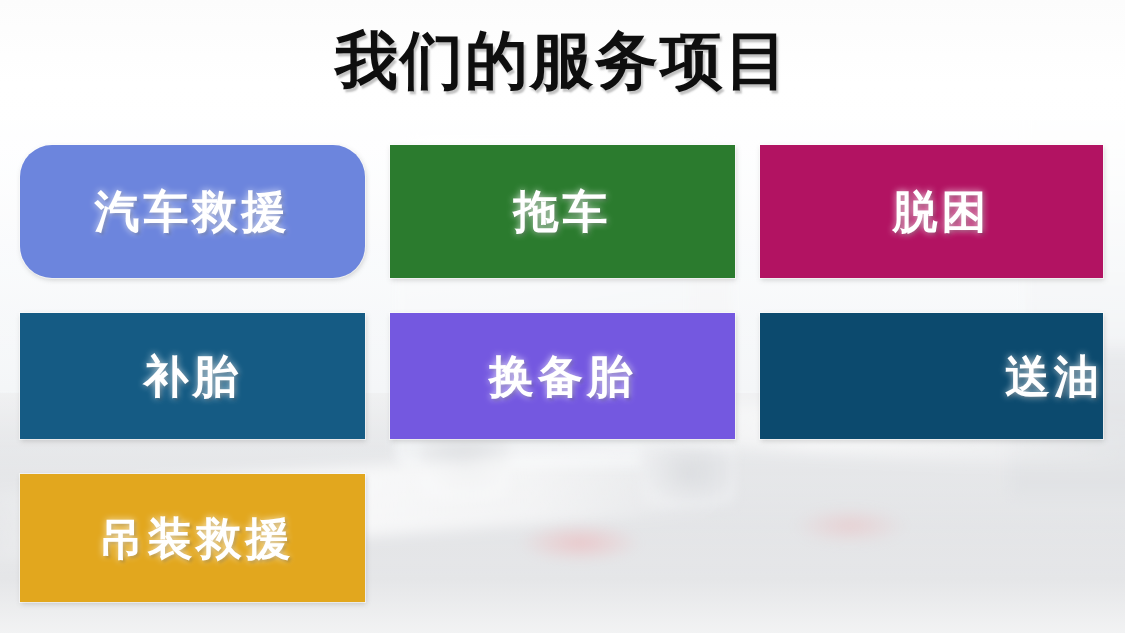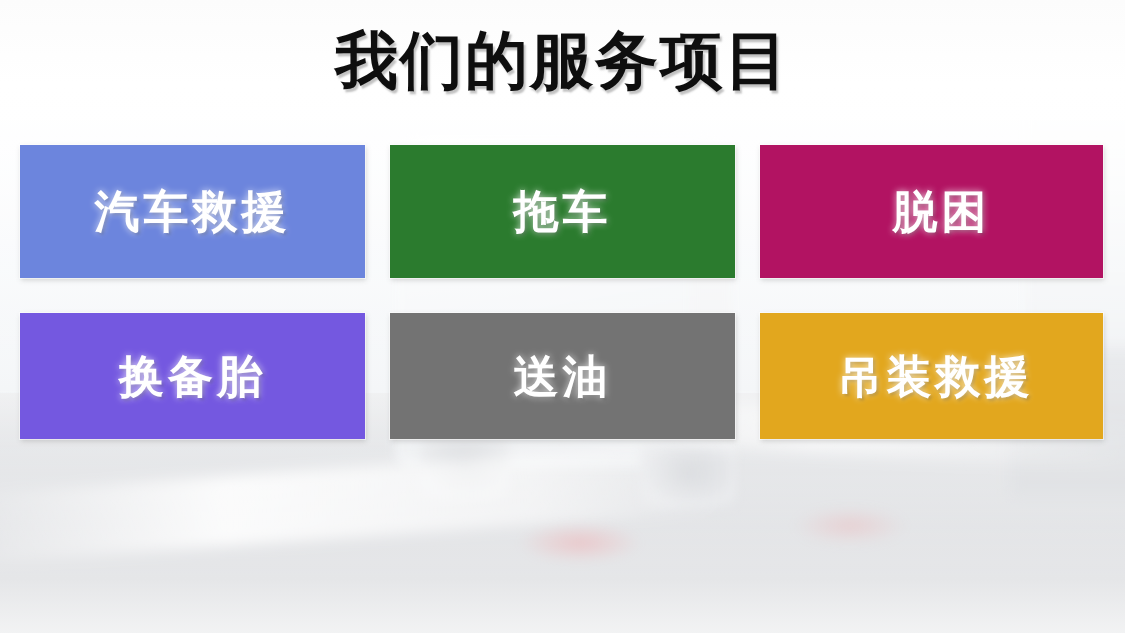--- a/index.html
+++ b/index.html
@@ -190,38 +190,41 @@
     <div class="bg-layer bg-tail2"></div>
     <div class="bg-layer bg-veil"></div>
   </div>
 
   <div id="title-bar">
     <h1 id="title-text">我们的服务项目</h1>
   </div>
 
   <div id="grid">
 
-    <div class="tile" style="background: rgb(108, 133, 221);">
+    <div class="tile" style="background: rgb(108, 133, 221); border-radius: 32px;">
       <span class="tile-label">汽车救援</span>
     </div>
 
     <div class="tile" style="background: rgb(43, 123, 46);">
       <span class="tile-label">拖车</span>
     </div>
 
     <div class="tile" style="background: rgb(178, 19, 98); padding-left: 20px;">
       <span class="tile-label">脱困</span>
     </div>
 
+    <div class="tile" style="background: rgb(21, 91, 132);">
+      <span class="tile-label">补胎</span>
+    </div>
 
     <div class="tile" style="background: rgb(116, 88, 224);">
       <span class="tile-label">换备胎</span>
     </div>
 
-    <div class="tile" style="background: #737373;">
+    <div class="tile" style="background: #0c4a6e; justify-content: flex-end;">
       <span class="tile-label">送油</span>
     </div>
 
 
 
     <div class="tile" style="background: rgb(226, 167, 30); padding-left: 8px;">
       <span class="tile-label">吊装救援</span>
     </div>
 
   </div>

